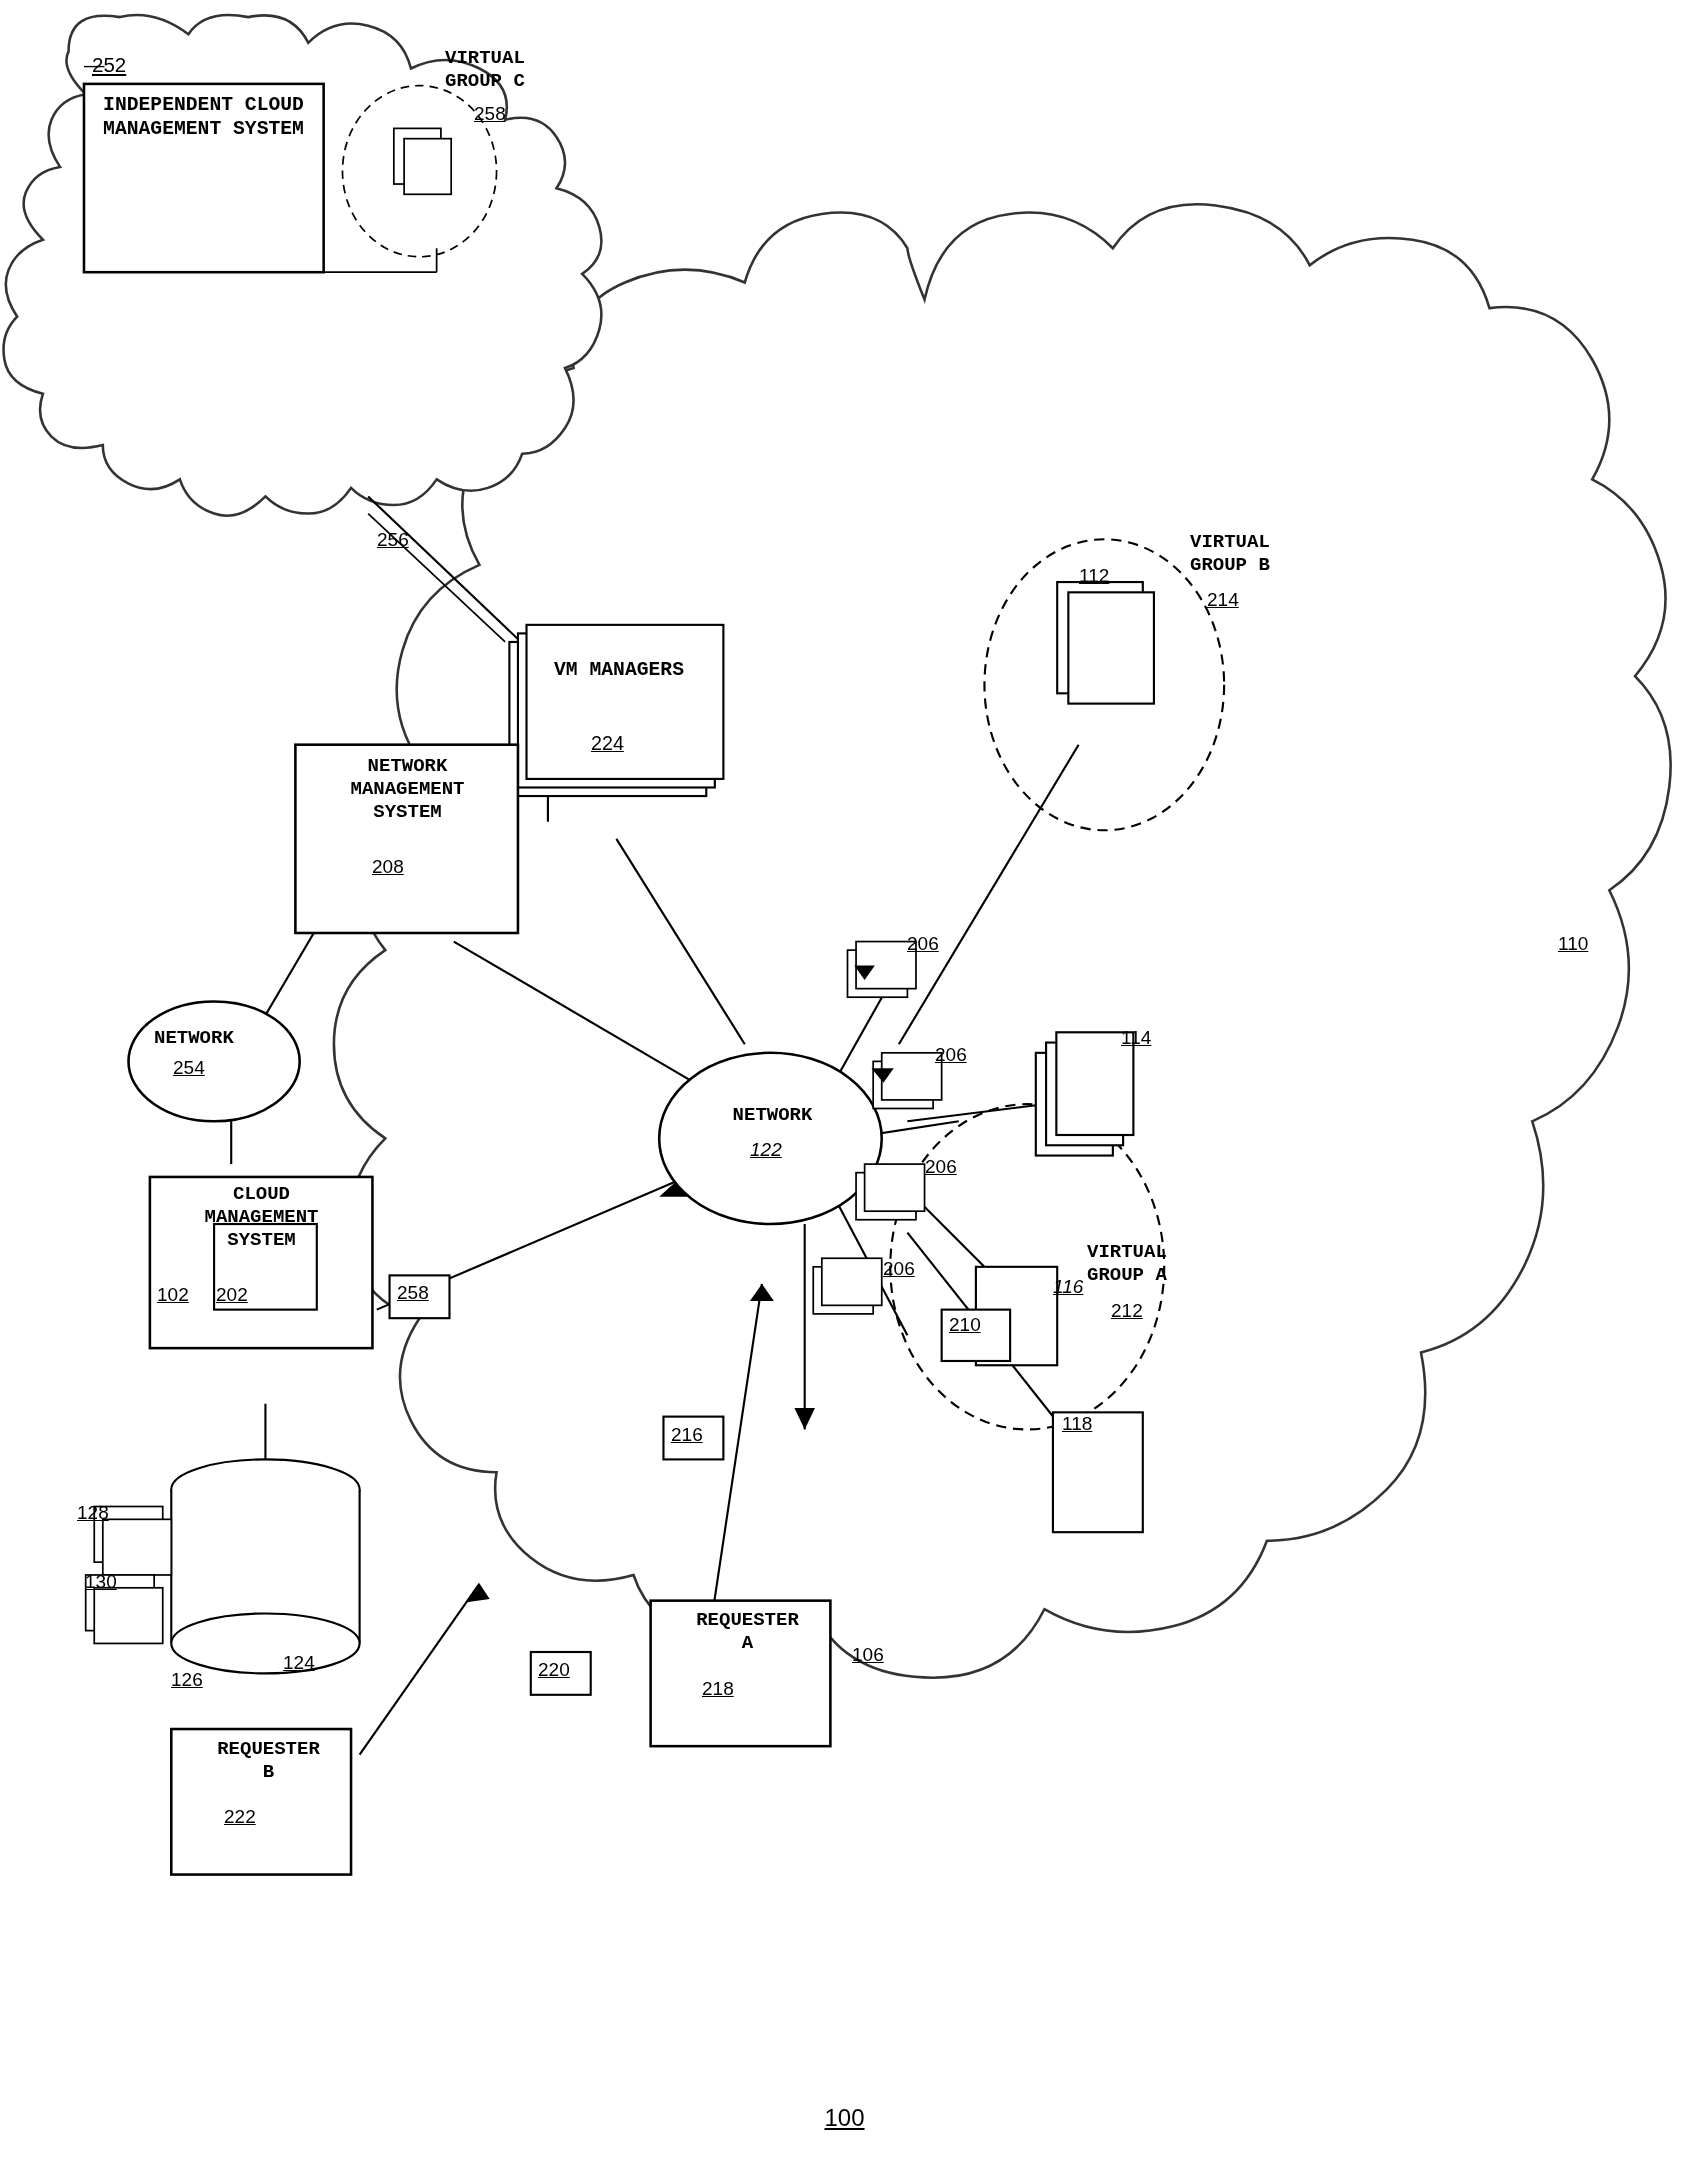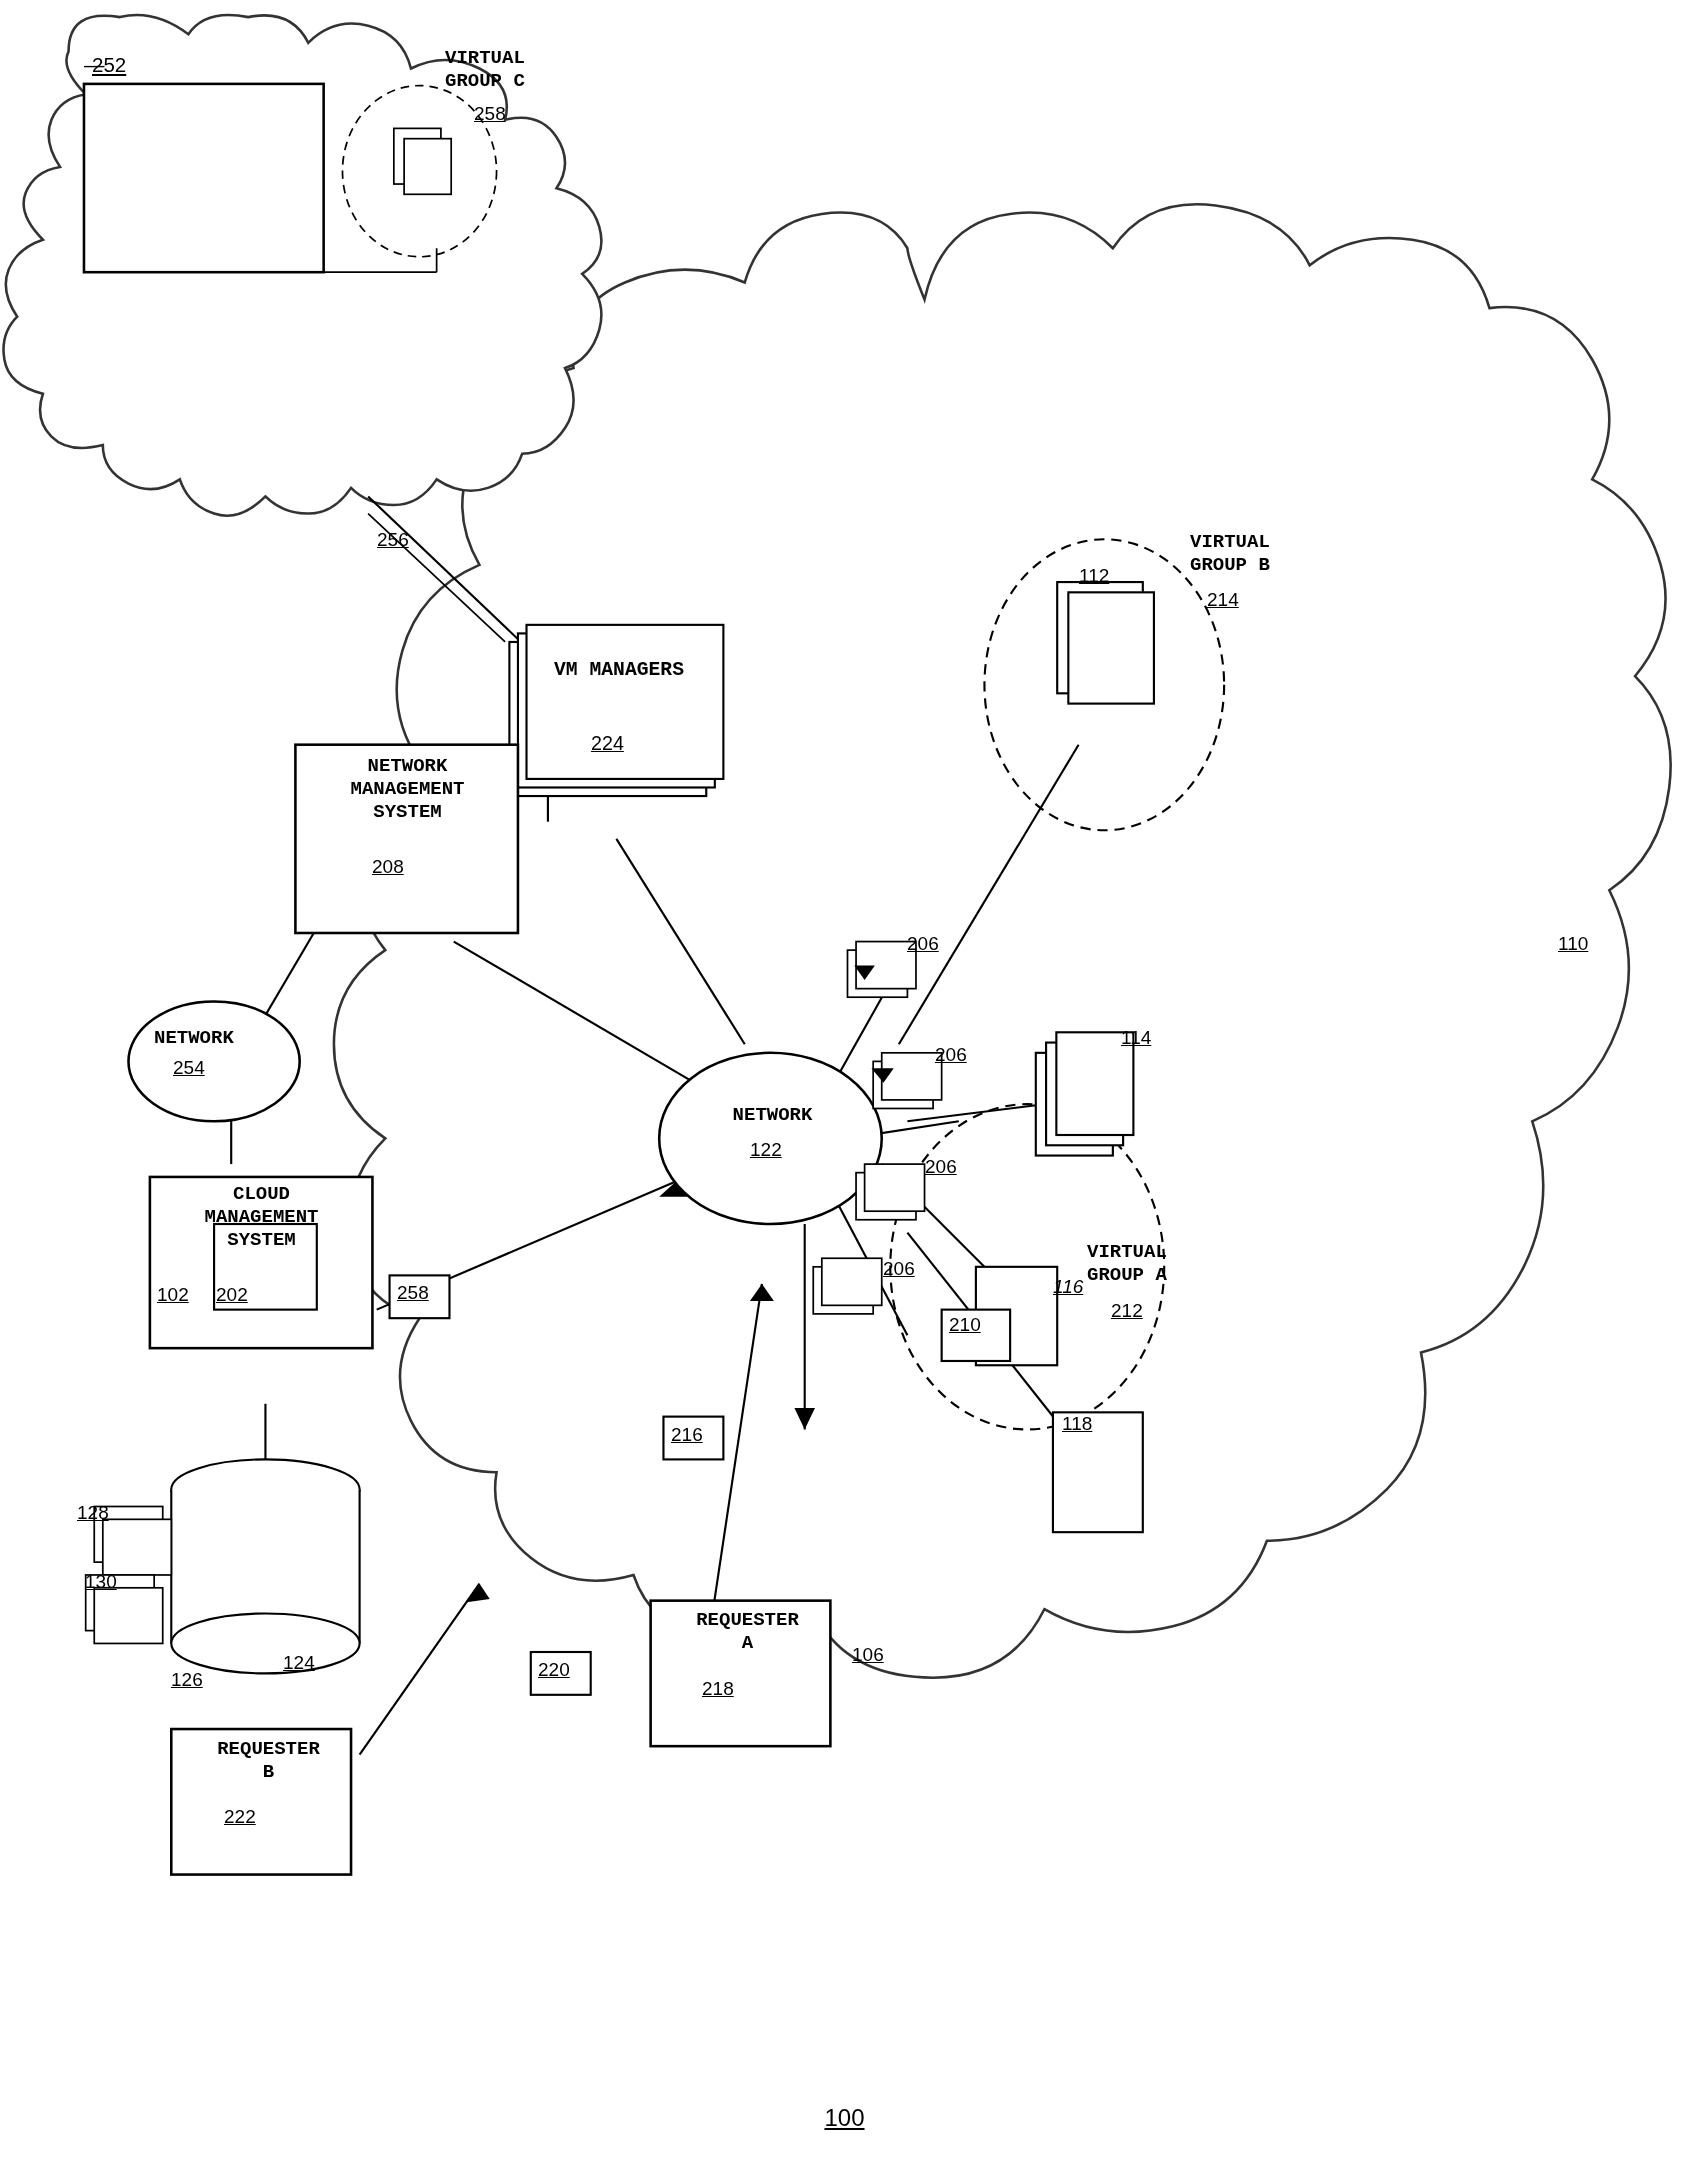--- a/index.html
+++ b/index.html
@@ -217,20 +217,24 @@
   <rect x="460" y="150" width="55" height="65" fill="white" stroke="#000" stroke-width="2"></rect>
   <rect x="472" y="162" width="55" height="65" fill="white" stroke="#000" stroke-width="2"></rect>
 
   <rect x="98" y="98" width="280" height="220" fill="white" stroke="#000" stroke-width="3"></rect>
 
   <line x1="378" y1="318" x2="510" y2="318" stroke="#000" stroke-width="2"></line>
   <line x1="510" y1="318" x2="510" y2="290" stroke="#000" stroke-width="2"></line>
 
 </svg>
 
+<div class="label" style="left:92px; top:94px; width:223px; font-size:19.7px;">INDEPENDENT
+CLOUD
+MANAGEMENT
+SYSTEM</div>
 
 <div class="ref-num" style="left:92px; top:53px; font-size:20.5px;">252</div>
 <span style="position:absolute;left:84px;top:53px;font-size:20.5px;">—</span>
 
 <div class="label" style="left:445px; top:47px; font-size:19px; font-weight:bold;">VIRTUAL<br>GROUP C</div>
 <div class="ref-num" style="left:474px; top:103px; font-size:19px;">258</div>
 
 <div class="label" style="left:529px; top:659px; width:180px; font-size:19.7px;">VM
 MANAGERS</div>
 <div class="ref-num" style="left:591px; top:732px; font-size:19.7px;">224</div>
@@ -241,21 +245,21 @@
 <div class="ref-num" style="left:372px; top:856px; font-size:19px;">208</div>
 
 <div class="label" style="left:154px; top:1027px; font-size:19px;">NETWORK</div>
 <div class="ref-num" style="left:173px; top:1057px; font-size:19px;text-align:right;">254</div>
 
 <div class="label" style="left:157px; top:1183px; width:209px; font-size:19px;">CLOUD<br>MANAGEMENT<br>SYSTEM</div>
 <div class="ref-num" style="left:157px; top:1284px; font-size:19px;">102</div>
 <div class="ref-num" style="left:216px; top:1284px; font-size:19px;">202</div>
 
 <div class="label" style="left:717px; top:1104px; width:111px; font-size:19px;">NETWORK</div>
-<div class="ref-num" style="left:750px; top:1139px; font-size:19px;">122</div>
+<div class="ref-num" style="left:750px; top:1139px; font-size:19px;font-style:italic;">122</div>
 
 <div class="label" style="left:1190px; top:531px; font-size:19px;">VIRTUAL<br>GROUP B</div>
 <div class="ref-num" style="left:1207px; top:589px; font-size:19px;text-align:center;">214</div>
 
 <div class="ref-num" style="left:1079px; top:565px; font-size:19px;">112</div>
 
 <div class="ref-num" style="left:1558px; top:933px; font-size:19px;">110</div>
 
 <div class="ref-num" style="left:1121px; top:1027px; font-size:19px;">114</div>
 

